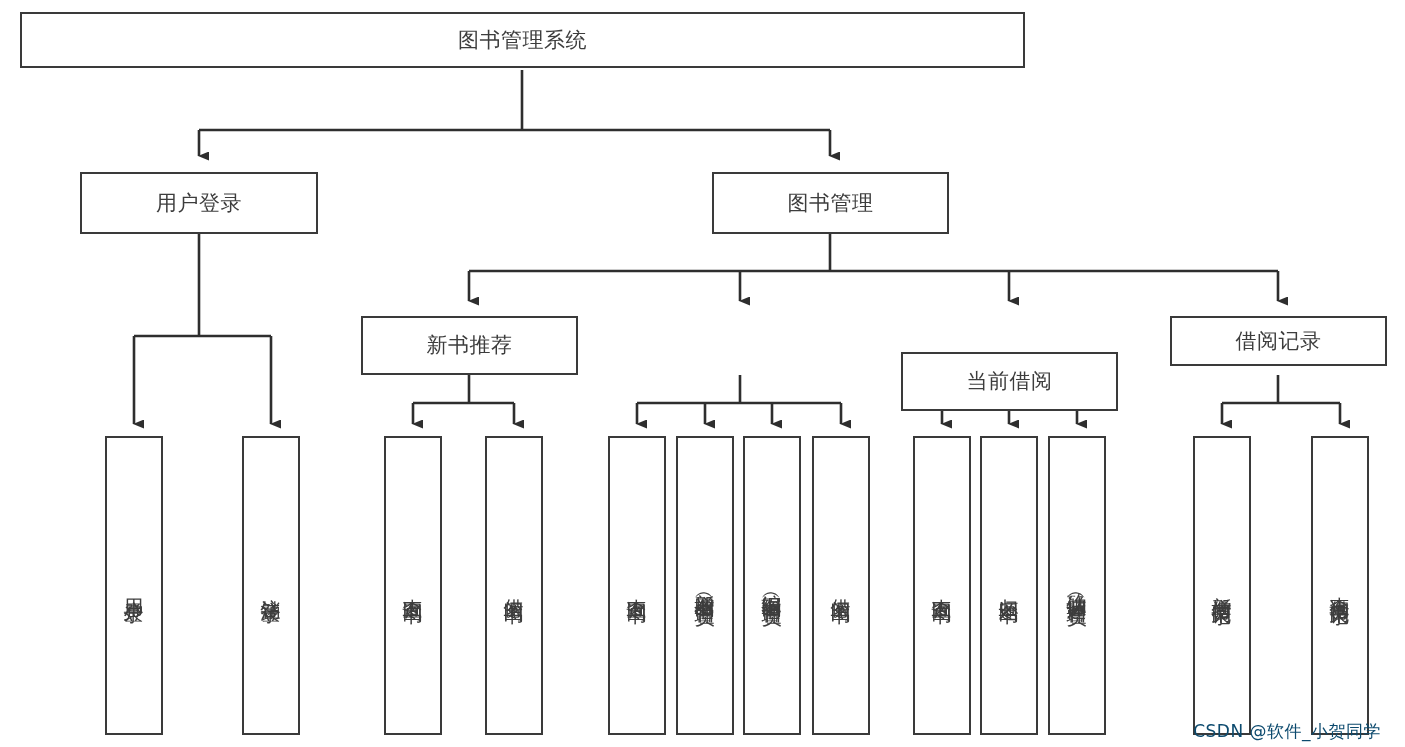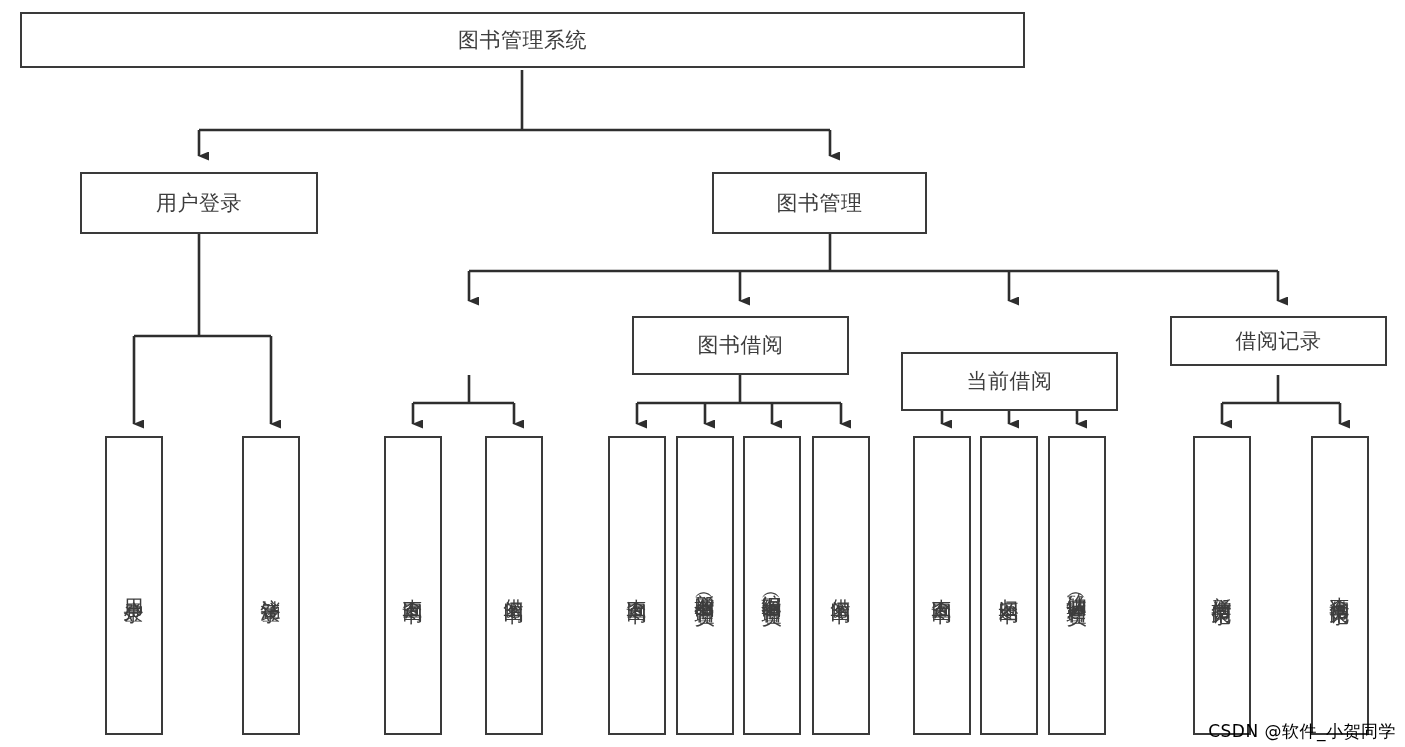--- a/index.html
+++ b/index.html
@@ -50,23 +50,23 @@
     font-size: 20px;
     letter-spacing: 2px;
     line-height: 1.1;
     padding-top: 2px;
   }
   .node-box.horizontal .node-label {
     writing-mode: horizontal-tb;
   }
   #watermark {
     position: absolute;
-    right: 9px;
+    right: 24px;
     bottom: 4px;
-    color: #000000;
+    color: #0c4a6e;
     font-size: 17px;
     font-family: "DejaVu Sans", "Liberation Sans", sans-serif;
     letter-spacing: 0.5px;
     white-space: pre;
     user-select: none;
   }
 </style>
 </head>
 <body>
 
@@ -122,26 +122,26 @@
     </g>
   </svg>
 
   <div class="node-box horizontal" style="left:20px; top:12px; width:1005px; height:56px;">
     <span class="node-label">图书管理系统</span>
   </div>
 
   <div class="node-box horizontal" style="left:80px; top:172px; width:238px; height:62px;">
     <span class="node-label">用户登录</span>
   </div>
-  <div class="node-box horizontal" style="left:712px; top:172px; width:215px; height:62px;">
+  <div class="node-box horizontal" style="left:712px; top:172px; width:237px; height:62px;">
     <span class="node-label">图书管理</span>
   </div>
 
-  <div class="node-box horizontal" style="left:632px; top:316px; width:217px; height:59px;">
-    <span class="node-label">图书借阅</span>
+  <div class="node-box horizontal" style="left:361px; top:316px; width:217px; height:59px;">
+    <span class="node-label">新书推荐</span>
   </div>
   <div class="node-box horizontal" style="left:901px; top:316px; width:217px; height:59px;margin-top:36px;">
     <span class="node-label">当前借阅</span>
   </div>
   <div class="node-box horizontal" style="left:1170px; top:316px; width:217px; height:50px;">
     <span class="node-label">借阅记录</span>
   </div>
 
   <div class="node-box vertical" style="left:105px; top:436px; width:58px; height:299px;">
     <span class="node-label">用户登录</span>

